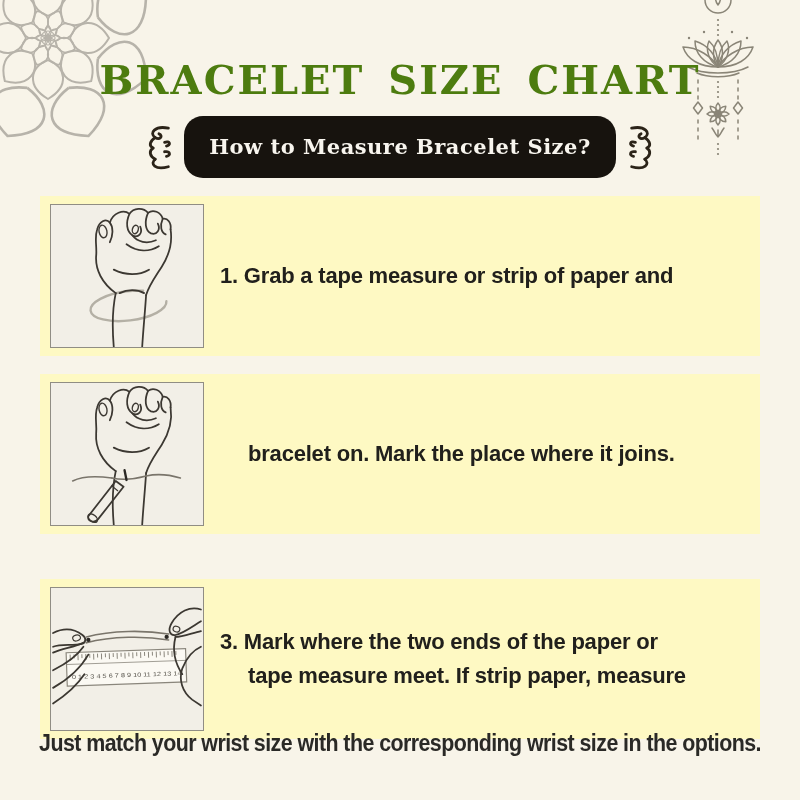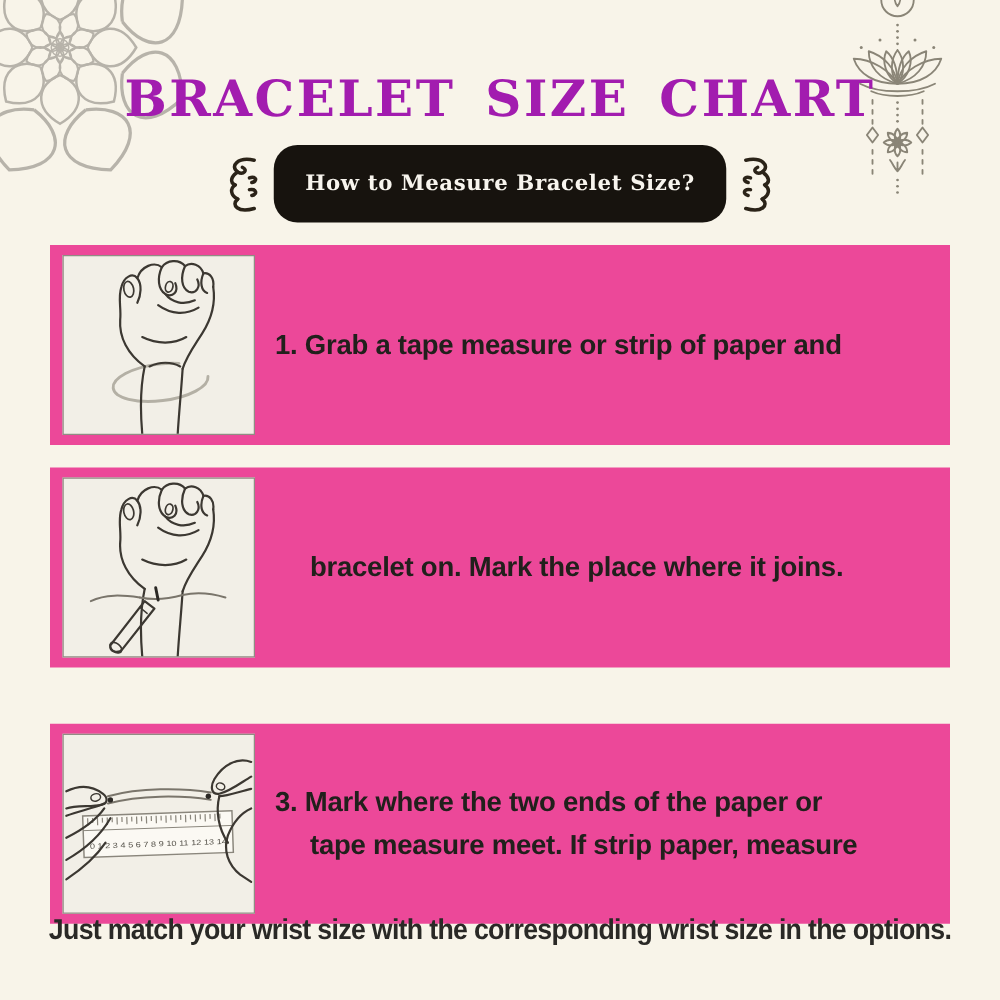--- a/index.html
+++ b/index.html
@@ -7,42 +7,42 @@
     position:relative;width:800px;height:800px;overflow:hidden;
     background:#f8f4e9;
     font-family:"Liberation Sans", sans-serif;
   }
   
   .title{
     position:absolute;top:56px;left:0;width:100%;
     text-align:center;
     font-family:"DejaVu Serif", serif;
     font-weight:700;font-size:40px;letter-spacing:2px;word-spacing:8px;
-    color:#a21caf;
+    color:#4d7c0f;
   }
   .badge-row{
     position:absolute;top:116px;left:0;width:100%;
     display:flex;align-items:center;justify-content:center;gap:10px;
   }
   .badge-pill{
     background:#17130e;color:#f8f5ee;
     height:38px;line-height:38px;border-radius:19px;
     padding:12px 25px;
-    font-family:"DejaVu Serif", serif;font-weight:700;font-size:17px;
+    font-family:"DejaVu Serif", serif;font-weight:700;font-size:21px;
     letter-spacing:0.5px;white-space:nowrap;
   }
   .flourish{width:32px;height:48px;}
   .flourish.right{transform:scaleX(-1);}
   
   .mandala{position:absolute;left:-22px;top:-28px;width:175px;height:175px;}
   .lotus{position:absolute;right:22px;top:-4px;width:120px;height:185px;}
   
   .step-row{
     position:absolute;left:40px;width:720px;height:160px;
-    background:#ec4899;
+    background:#fef9c3;
   }
   .step-row.r1{top:196px;}
   .step-row.r2{top:374px;}
   .step-row.r3{top:579px;}
   .illus-box{
     position:absolute;left:10px;top:8px;width:154px;height:144px;
     background:#f2efe7;border:1.4px solid #908d84;box-sizing:border-box;
   }
   .illus-box svg{width:100%;height:100%;display:block;}
   .step-text{

